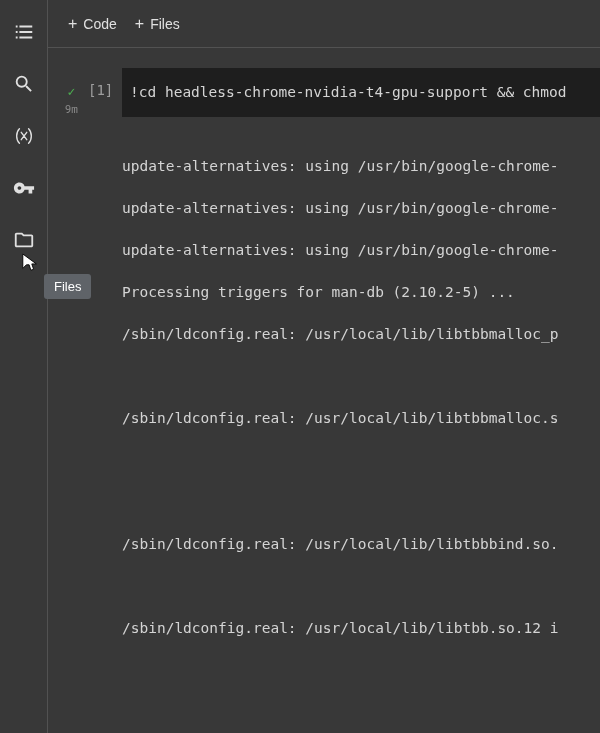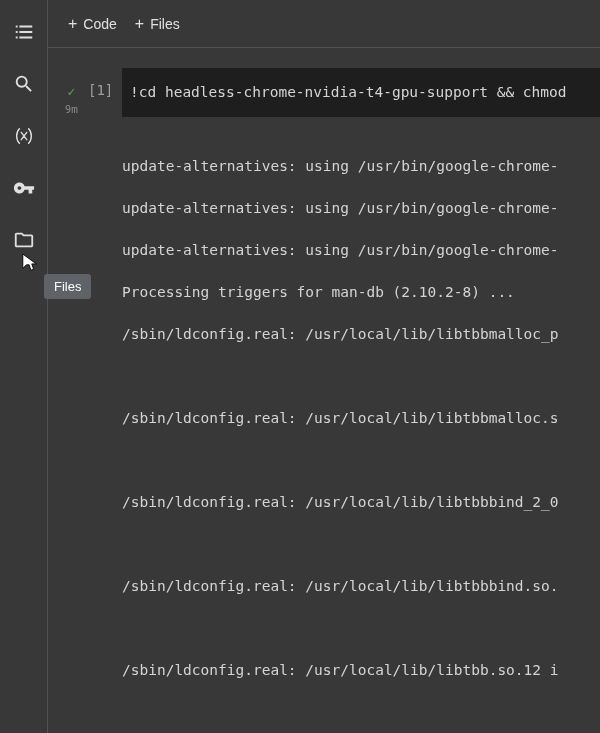--- a/index.html
+++ b/index.html
@@ -217,26 +217,25 @@
         </div>
       </div>
       <div class="cell-content">
         <div class="code-block">
           <div class="code-line"><span class="bang">!</span><span>cd headless-chrome-nvidia-t4-gpu-support &amp;&amp; chmod</span></div>
         </div>
         <div class="output">
 <div class="output-line">update-alternatives: using /usr/bin/google-chrome-</div>
 <div class="output-line">update-alternatives: using /usr/bin/google-chrome-</div>
 <div class="output-line">update-alternatives: using /usr/bin/google-chrome-</div>
-<div class="output-line">Processing triggers for man-db (2.10.2-8) ...</div>
+<div class="output-line">Processing triggers for man-db (2.10.2-5) ...</div>
 <div class="output-line">/sbin/ldconfig.real: /usr/local/lib/libtbbmalloc_p</div>
 <div class="output-line">&nbsp;</div>
 <div class="output-line">/sbin/ldconfig.real: /usr/local/lib/libtbbmalloc.s</div>
 <div class="output-line">&nbsp;</div>
-<div class="output-line">/sbin/ldconfig.real: /usr/local/lib/libtbbbind_2_0</div>
 <div class="output-line">&nbsp;</div>
 <div class="output-line">/sbin/ldconfig.real: /usr/local/lib/libtbbbind.so.</div>
 <div class="output-line">&nbsp;</div>
 <div class="output-line">/sbin/ldconfig.real: /usr/local/lib/libtbb.so.12 i</div>
 
 
 
 
 
 

